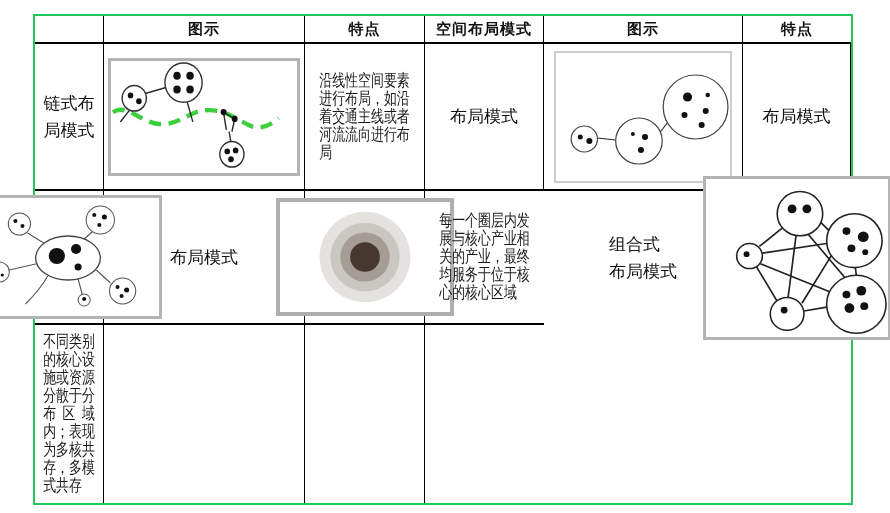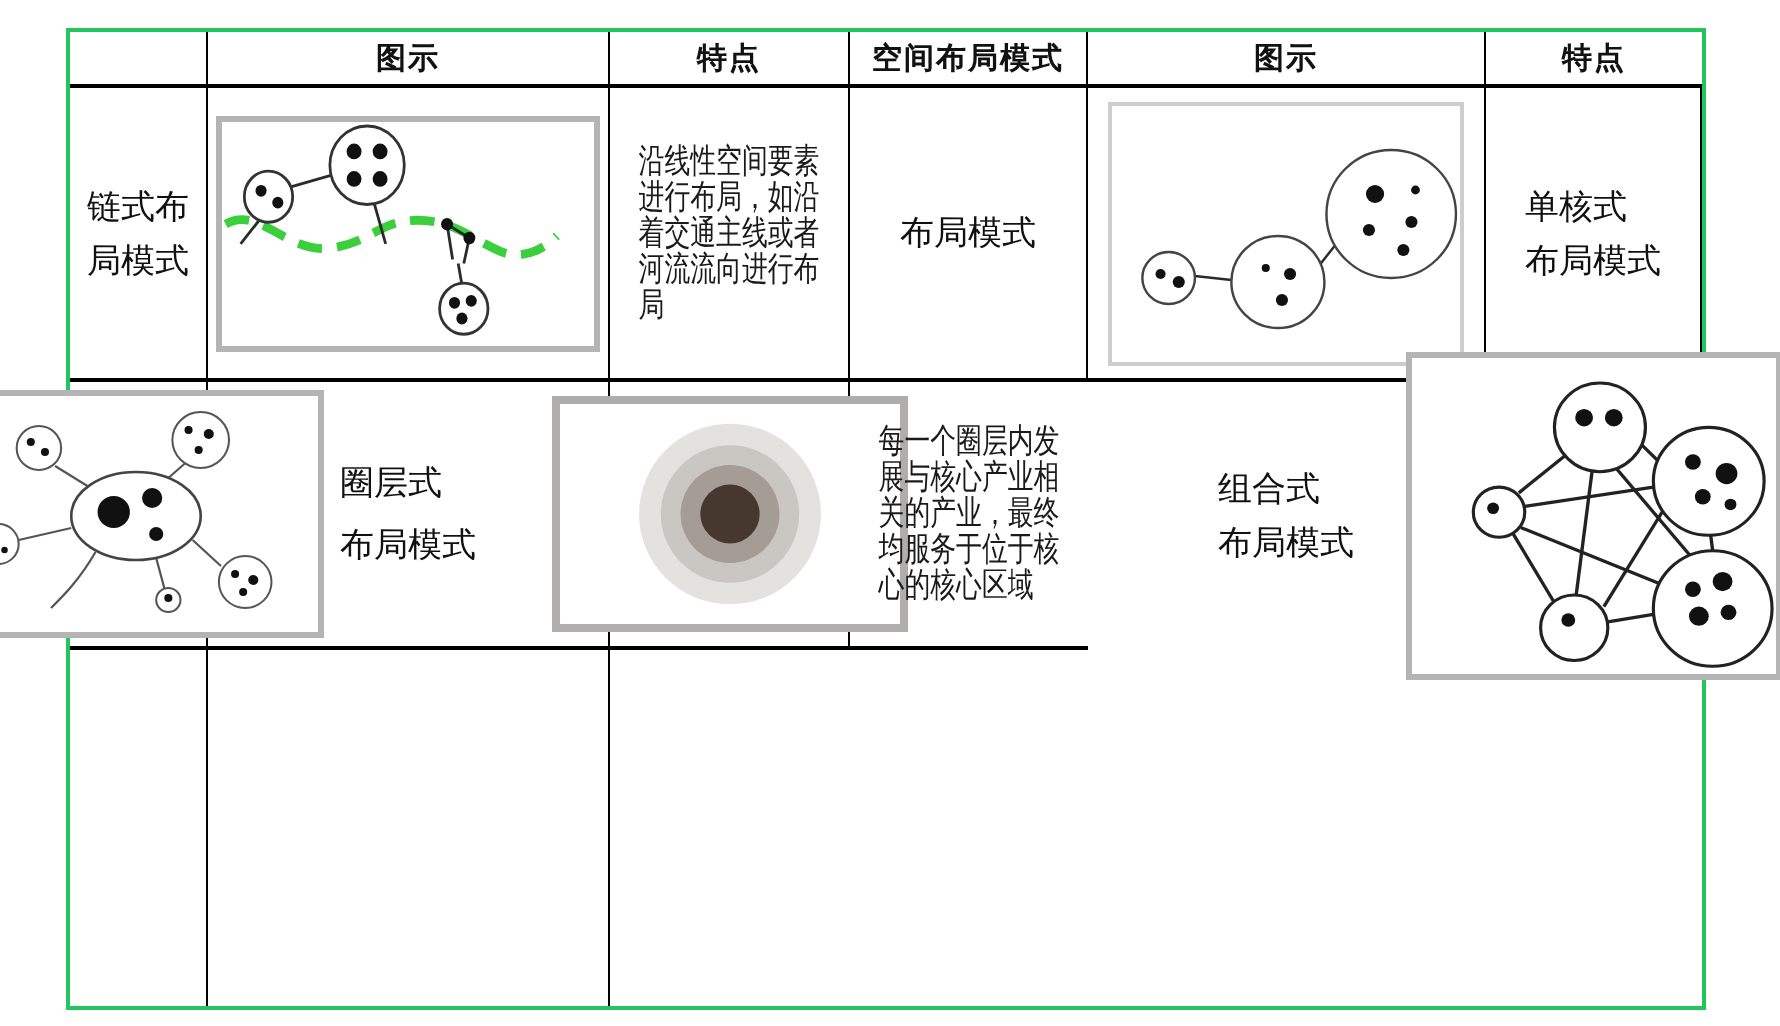--- a/index.html
+++ b/index.html
@@ -111,21 +111,20 @@
           <circle cx="150" cy="42" r="2.2" fill="#111"></circle>
         <circle cx="148" cy="58" r="3" fill="#111"></circle>
           <circle cx="127" cy="62" r="3" fill="#111"></circle>
         <circle cx="144" cy="72" r="3" fill="#111"></circle>
       </svg>
     </div>
   </div>
 
   <div class="cell">
     <div class="plabel">
-      <span class="ln">单核式</span>
       <span class="ln">布局模式</span>
     </div>
   </div>
   <div class="cell">
     <div class="canvas">
       <svg width="180" height="118" viewBox="0 0 178 118" preserveAspectRatio="none">
         <line x1="64" y1="45" x2="48" y2="35" stroke="#555" stroke-width="1.1"></line>
         <line x1="104" y1="41" x2="113" y2="33" stroke="#555" stroke-width="1.1"></line>
         <line x1="56" y1="66" x2="30" y2="72" stroke="#555" stroke-width="1.1"></line>
         <line x1="116" y1="72" x2="130" y2="85" stroke="#555" stroke-width="1.1"></line>
@@ -149,21 +148,20 @@
         <circle cx="137" cy="89" r="2" fill="#111"></circle>
           <circle cx="146" cy="92" r="2.5" fill="#111"></circle>
         <circle cx="141" cy="98" r="2" fill="#111"></circle>
         <circle cx="104" cy="102" r="6" fill="#fff" stroke="#555" stroke-width="1"></circle>
         <circle cx="104" cy="101" r="2" fill="#111"></circle>
       </svg>
     </div>
   </div>
   <div class="cell">
     <div class="plabel mid">
-      <span class="ln">圈层式</span>
       <span class="ln">布局模式</span>
     </div>
   </div>
   <div class="cell">
     <div class="canvas ringsf">
       <svg width="170" height="110" viewBox="0 0 172 112" preserveAspectRatio="none">
         <circle cx="86" cy="56" r="46" fill="#e4e2df"></circle>
         <circle cx="86" cy="56" r="35" fill="#cac6c2"></circle>
         <circle cx="86" cy="56" r="25" fill="#a49c95"></circle>
         <circle cx="86" cy="56" r="15" fill="#46382e"></circle>
@@ -207,20 +205,23 @@
         <circle cx="142" cy="120" r="4" fill="#111"></circle>
           <circle cx="157" cy="116" r="5" fill="#111"></circle>
         <circle cx="145" cy="134" r="5" fill="#111"></circle>
           <circle cx="160" cy="132" r="4" fill="#111"></circle>
         <circle cx="82" cy="140" r="17" fill="#fff" stroke="#222" stroke-width="1.6"></circle>
         <circle cx="79" cy="136" r="3.5" fill="#111"></circle>
       </svg>
     </div>
   </div>
   <div class="cell lastrow">
+    <div class="feat w8">不同类别的核心设施或资源分散于分布区域内；表现为多核共存，多模式共存</div>
+  </div>
+  <div class="cell lastrow">
     <div class="plabel mid">
       <span class="ln"></span>
       <span class="ln"></span>
     </div>
   </div>
   <div class="cell lastrow"></div>
   <div class="cell lastrow lastcol">
     <div class="feat w7"></div>
   </div>
 

